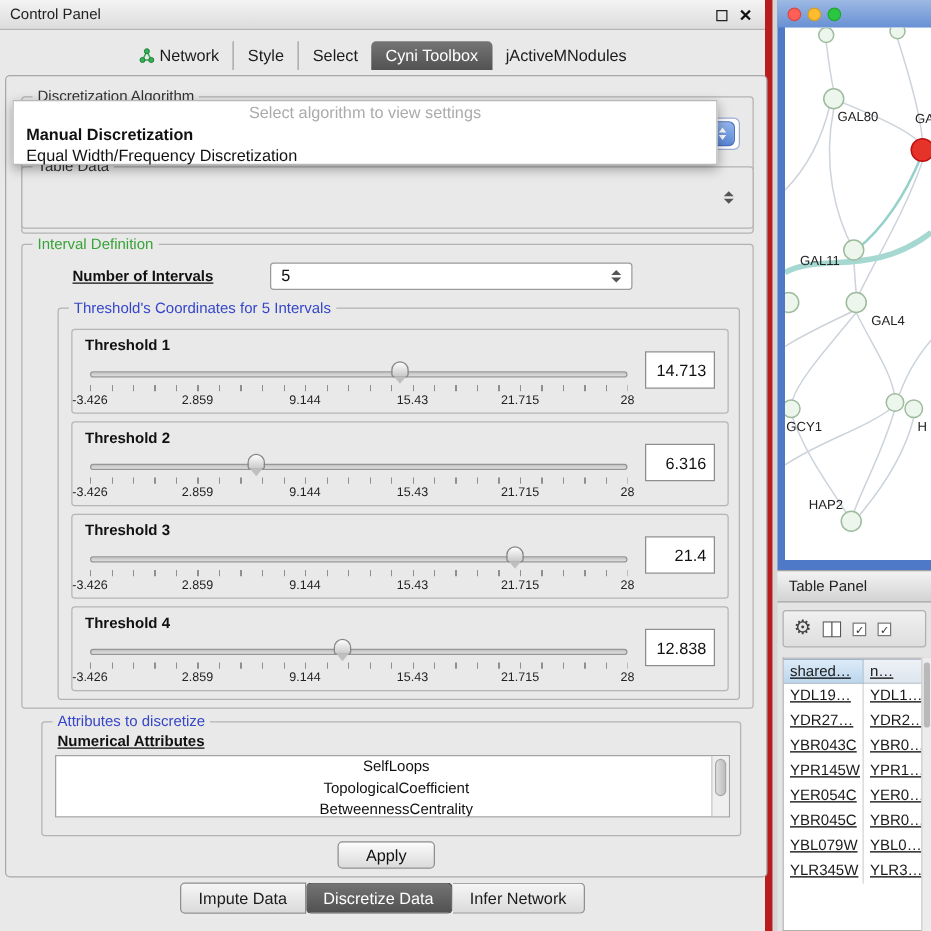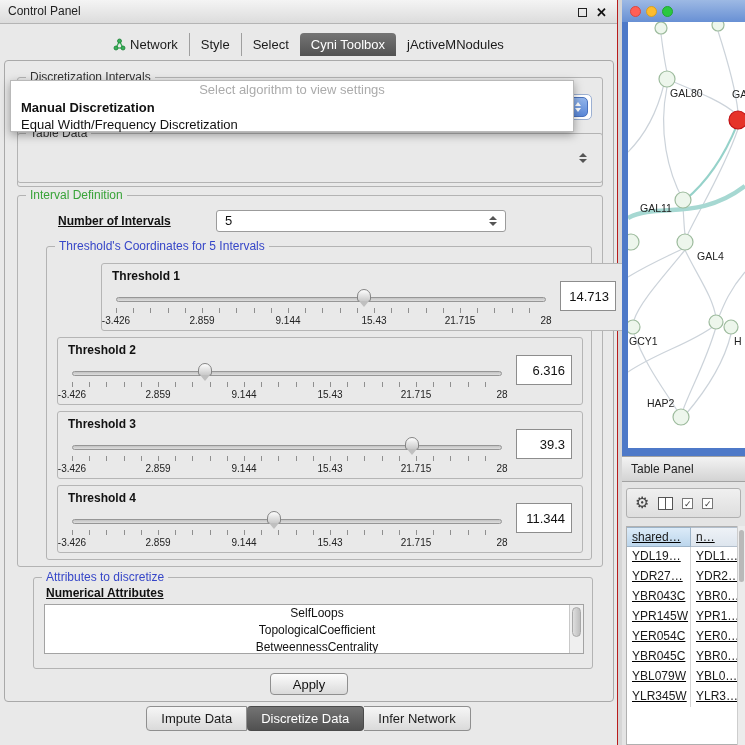--- a/index.html
+++ b/index.html
@@ -1,21 +1,21 @@
 <!DOCTYPE html>
 <html><head>
 <meta charset="utf-8">
 <style>
   * { box-sizing: border-box; margin: 0; padding: 0; }
   html,body { width:745px; height:745px; }
   body { font-family: "Liberation Sans", sans-serif; background:#d6d6d6; }
   .stage { position:relative; width:745px; height:745px; overflow:hidden; background:#d6d6d6; }
 
   
-  .cp { position:absolute; left:0; top:0; width:618px; height:745px; background:#e9e9e9; border-right:1px solid #b91c1c;padding-left:32px; }
+  .cp { position:absolute; left:0; top:0; width:618px; height:745px; background:#e9e9e9; border-right:6px solid #b91c1c;padding-left:32px; }
   .cp-titlebar { position:absolute; left:0; top:0; right:0; height:24px;
     background:linear-gradient(#f4f4f4,#dcdcdc); border-bottom:1px solid #b4b4b4;
     font-size:12px; color:#222; line-height:23px; padding-left:8px; }
   .winbtns { position:absolute; right:10px; top:0; height:24px; display:flex; align-items:center; gap:9px; }
   .float-ico { width:9px; height:9px; border:1.5px solid #222; display:inline-block; }
   .close-ico { font-size:13px; font-weight:bold; color:#111; line-height:9px; }
 
   .tabrow { position:absolute; left:0; top:30px; right:0; height:26px; display:flex; justify-content:center; align-items:flex-end; }
   .tab { font-size:13px; color:#1b1b1b; padding:4px 11px; display:flex; align-items:center; gap:4px; cursor:default; }
   .tab.sep { border-left:1px solid #9f9f9f; }
@@ -164,21 +164,21 @@
         <span>Cyni Toolbox</span>
       </div>
       <div class="tab sep">
         <span>jActiveMNodules</span>
       </div>
     </div>
 
     <div class="pbody">
 
       <div class="group" id="g-algo">
-        <span class="g-title">Discretization Intervals</span>
+        <span class="g-title">Discretization Algorithm</span>
         <div class="combo algo-combo">
           <span class="blue-stepper">
               <i class="up"></i>
               <i class="down"></i>
             </span>
         </div>
       </div>
 
       <div class="group" id="g-table">
         <span class="g-title">Table Data</span>
@@ -194,21 +194,21 @@
         <span class="bold-label" style="left:40px; top:18px;">Number of Intervals</span>
         <div class="combo" style="left:198px; top:14px; width:290px; height:22px; line-height:20px;">5</div>
         <span class="stepper" style="right:105px; top:25px;">
             <i class="up"></i>
             <i class="down"></i>
           </span>
 
         <div class="group" id="g-thresholds">
           <span class="g-title blue">Threshold's Coordinates for 5 Intervals</span>
 
-          <div class="thr" style="top:16px;margin-left:44px;">
+          <div class="thr" style="top:16px;">
             <div class="t-label">Threshold 1</div>
             <div class="sl">
               <div class="track"></div>
               <div class="thumb" style="left: 57.7%;"></div>
               <div class="ticks"></div>
               <div class="scale">
                 <span style="left:0%">-3.426</span>
                 <span style="left:20%">2.859</span>
                 <span style="left:40%">9.144</span>
                 <span style="left:60%">15.43</span>
@@ -245,39 +245,39 @@
               <div class="ticks"></div>
               <div class="scale">
                 <span style="left:0%">-3.426</span>
                 <span style="left:20%">2.859</span>
                 <span style="left:40%">9.144</span>
                 <span style="left:60%">15.43</span>
                 <span style="left:80%">21.715</span>
                 <span style="left:100%">28</span>
               </div>
             </div>
-            <div class="value-box">39.3</div>
+            <div class="value-box">21.4</div>
           </div>
 
           <div class="thr" style="top:238px;">
             <div class="t-label">Threshold 4</div>
             <div class="sl">
               <div class="track"></div>
               <div class="thumb" style="left: 47%;"></div>
               <div class="ticks"></div>
               <div class="scale">
                 <span style="left:0%">-3.426</span>
                 <span style="left:20%">2.859</span>
                 <span style="left:40%">9.144</span>
                 <span style="left:60%">15.43</span>
                 <span style="left:80%">21.715</span>
                 <span style="left:100%">28</span>
               </div>
             </div>
-            <div class="value-box">11.344</div>
+            <div class="value-box">12.838</div>
           </div>
         </div>
       </div>
 
       <div class="group" id="g-attrs">
         <span class="g-title blue">Attributes to discretize</span>
         <span class="bold-label" style="left:12px; top:8px;">Numerical Attributes</span>
         <div class="listbox">
           <div class="item">SelfLoops</div>
           <div class="item">TopologicalCoefficient</div>

